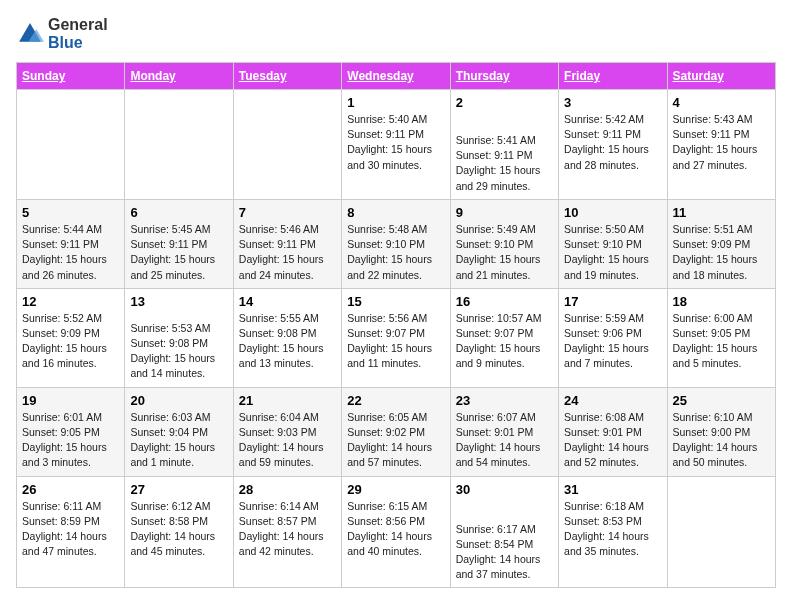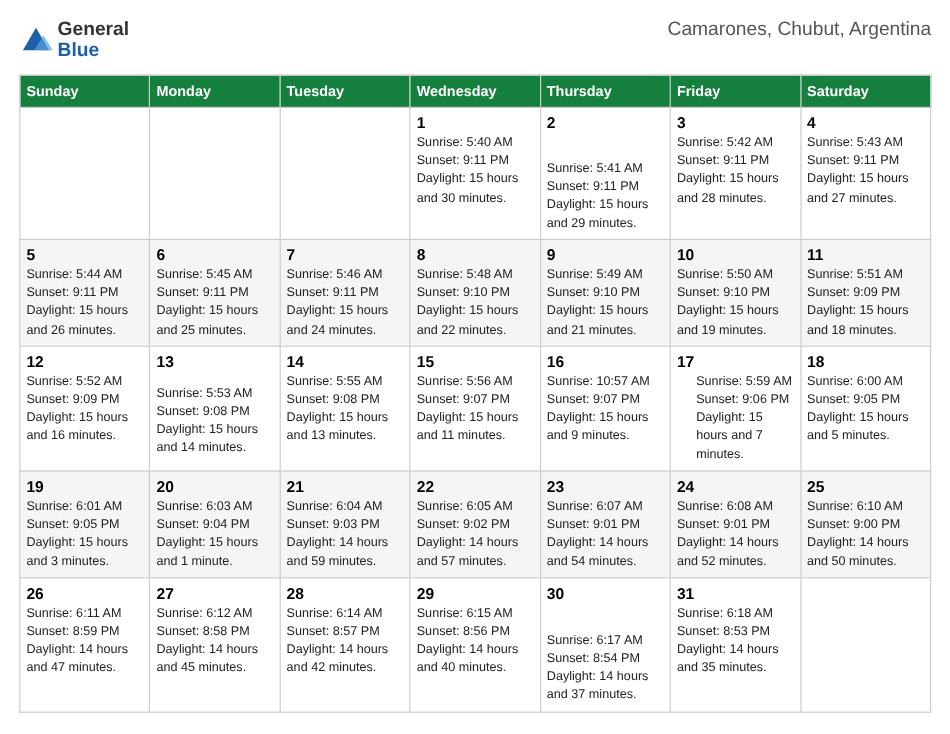--- a/index.html
+++ b/index.html
@@ -29,27 +29,28 @@
     .title-block { text-align: right; }
     .month-title { font-size: 36px; font-weight: bold; color: #333; }
     .location { font-size: 16px; color: #555; }
 
     table {
       width: 100%;
       border-collapse: collapse;
       font-size: 11px;
     }
     thead tr th {
-      background-color: #15803d;
+      background-color: #d946ef;
       color: #fff;
       text-align: left;
       padding: 6px 5px;
       font-size: 12px;
       font-weight: bold;
       border: 1px solid #ccc;
+      text-decoration: underline;
     }
     tbody tr td {
       vertical-align: top;
       padding: 5px;
       border: 1px solid #ccc;
       min-height: 70px;
       width: 107px;
     }
     tbody tr:nth-child(odd) td { background: #fff; }
     tbody tr:nth-child(even) td { background: #f5f5f5; }
@@ -65,21 +66,20 @@
     <svg class="logo-icon" viewBox="0 0 36 36">
       <polygon points="18,4 32,28 4,28" fill="#1a5fa8"></polygon>
       <polygon points="26,12 36,28 16,28" fill="#5ba3e0" opacity="0.7"></polygon>
     </svg>
     <div>
       <span style="font-size:16px;font-weight:bold;color:#333;">General</span><br>
       <span style="font-size:16px;font-weight:bold;color:#1a5fa8;">Blue</span>
     </div>
   </div>
   <div class="title-block">
-    <div class="location">Camarones, Chubut, Argentina</div>
   </div>
 </div>
 
 <table>
   <thead>
     <tr>
     <th>Sunday</th>
         <th>Monday</th>
         <th>Tuesday</th>
         <th>Wednesday</th>
@@ -188,21 +188,21 @@
 Daylight: 15 hours and 11 minutes.</div>
         </td>
         <td>
           <div class="day-number">16</div>
           <div class="day-info" style="white-space: pre-line;">Sunrise: 10:57 AM
 Sunset: 9:07 PM
 Daylight: 15 hours and 9 minutes.</div>
         </td>
         <td>
           <div class="day-number">17</div>
-          <div class="day-info" style="white-space: pre-line; margin-left: 16px;">Sunrise: 5:59 AM
+          <div class="day-info" style="white-space: pre-line;">Sunrise: 5:59 AM
 Sunset: 9:06 PM
 Daylight: 15 hours and 7 minutes.</div>
         </td>
         <td>
           <div class="day-number">18</div>
           <div class="day-info" style="white-space: pre-line;">Sunrise: 6:00 AM
 Sunset: 9:05 PM
 Daylight: 15 hours and 5 minutes.</div>
         </td>
       </tr>

